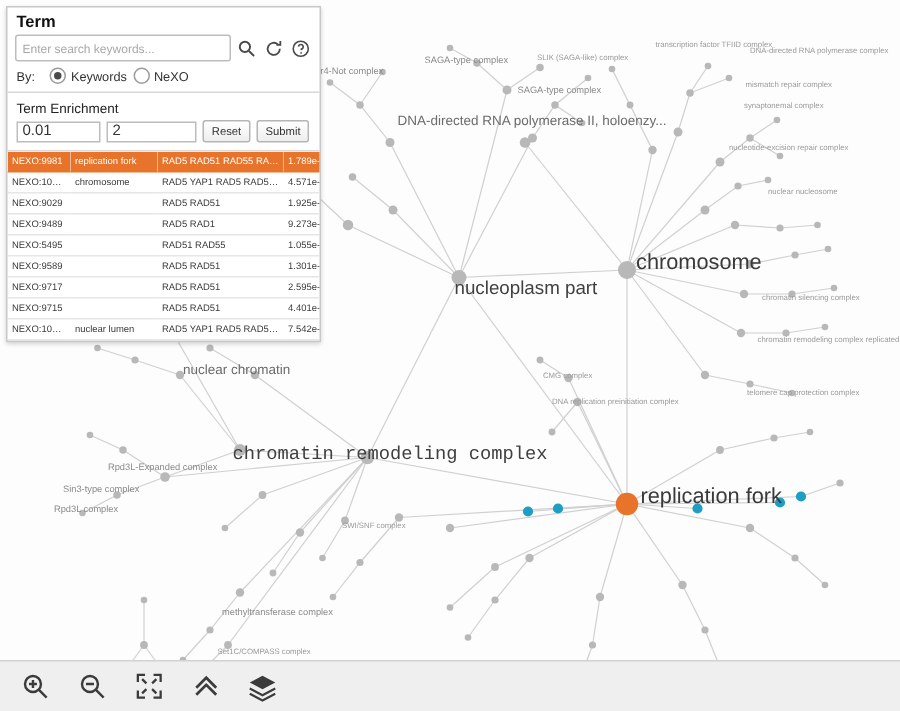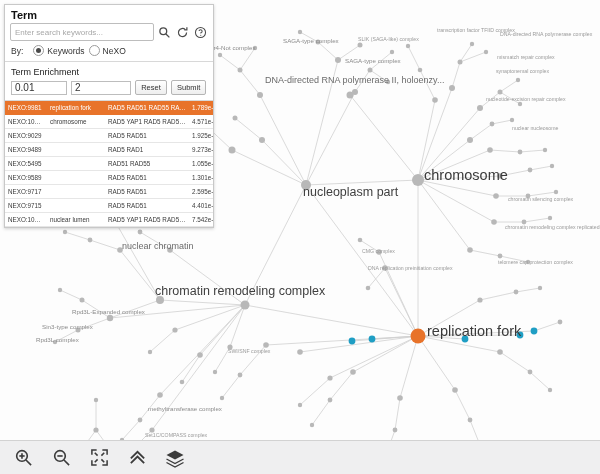--- a/index.html
+++ b/index.html
@@ -451,21 +451,21 @@
         <circle cx="534" cy="331" r="3.4"></circle>
       </g>
 
       <g>
         <circle cx="418" cy="336" r="7.5" fill="#e8732a"></circle>
       </g>
     </svg>
 
     <div class="net-label lbl-xl" style="left:424px; top:167px;">chromosome</div>
     <div class="net-label lbl-xl" style="left:427px; top:323px;">replication fork</div>
-    <div class="net-label lbl-lg" style="left:155px; top:284px;">chromatin remodeling complex</div>
+    <div class="net-label lbl-lg" style="left:155px; top:296px;font-family:Liberation Mono, monospace;">chromatin remodeling complex</div>
     <div class="net-label lbl-lg" style="left:303px; top:185px;">nucleoplasm part</div>
     <div class="net-label lbl-md" style="left:265px; top:75px;">DNA-directed RNA polymerase II, holoenzy...</div>
     <div class="net-label lbl-md" style="left:122px; top:241px;">nuclear chromatin</div>
     <div class="net-label lbl-sm" style="left:283px; top:37px;">SAGA-type complex</div>
     <div class="net-label lbl-sm" style="left:345px; top:57px;">SAGA-type complex</div>
     <div class="net-label lbl-xs" style="left:358px; top:36px;">SLIK (SAGA-like) complex</div>
     <div class="net-label lbl-xs" style="left:437px; top:27px;">transcription factor TFIID complex</div>
     <div class="net-label lbl-xs" style="left:500px; top:31px;">DNA-directed RNA polymerase complex</div>
     <div class="net-label lbl-xs" style="left:497px; top:54px;">mismatch repair complex</div>
     <div class="net-label lbl-xs" style="left:496px; top:68px;">synaptonemal complex</div>

